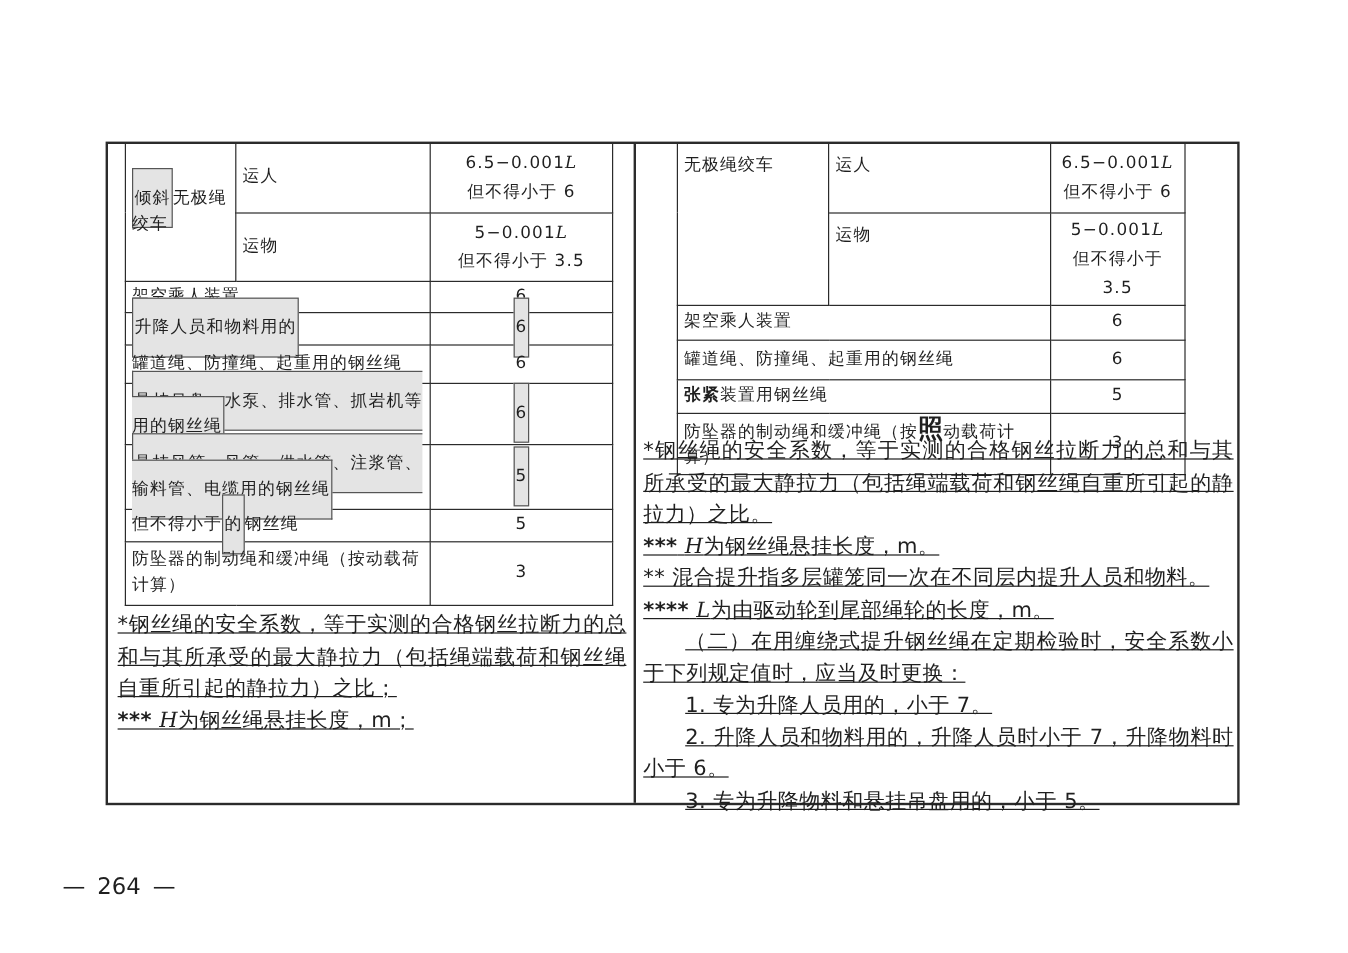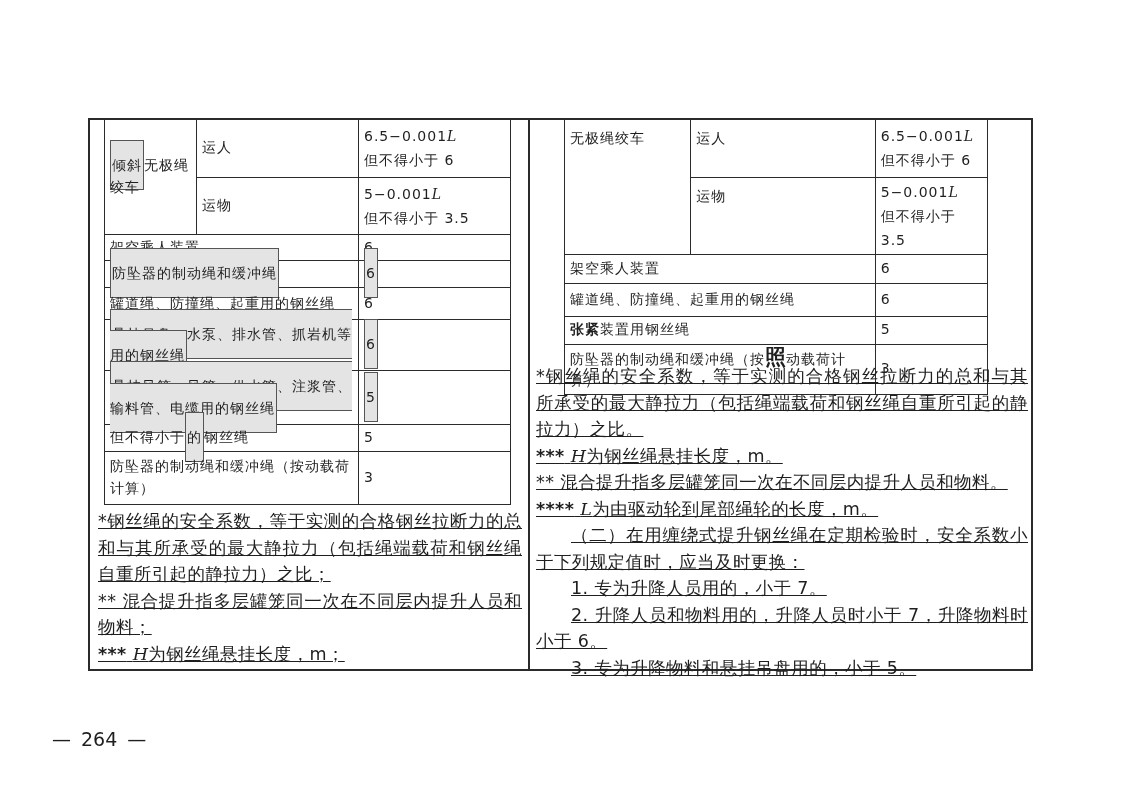--- a/index.html
+++ b/index.html
@@ -34,21 +34,21 @@
   .tbl-right{left:34px;width:424px;}
   .tbl td{
     border:1px solid #2b2b2b;
     padding:2px 5px;
     vertical-align:middle;
     letter-spacing:1px;
     line-height:1.55;
   }
   .tbl tr:first-child td{border-top:none;}
   .lbl{text-align:left;}
-  .val{text-align:left;letter-spacing:0.5px;margin-top:22px;}
+  .val{text-align:center;letter-spacing:0.5px;margin-top:22px;}
   .val .vline{line-height:24px;}
   .boxed{
     background:#e4e4e4;
     border:1px solid #555555;
     padding:16px 1px;
   }
   .var{
     font-family:"DejaVu Serif",serif;
     font-style:italic;
   }
@@ -106,21 +106,21 @@
           <td class="val">
             <div class="vline"><span>5−0.001</span><span class="var">L</span></div>
             <div class="vline">但不得小于 3.5</div>
           </td>
         </tr>
         <tr style="height:26px">
           <td class="lbl" colspan="2">架空乘人装置</td>
           <td class="val">6</td>
         </tr>
         <tr style="height:27px">
-          <td class="lbl" colspan="2"><span class="boxed">防坠器的制动绳和缓冲绳</span></td>
+          <td class="lbl" colspan="2"><span class="boxed">升降人员和物料用的</span></td>
           <td class="val"><span class="boxed">6</span></td>
         </tr>
         <tr style="height:32px">
           <td class="lbl" colspan="2">罐道绳、防撞绳、起重用的钢丝绳</td>
           <td class="val">6</td>
         </tr>
         <tr style="height:51px">
           <td class="lbl" colspan="2"><span class="boxed">悬挂吊盘、水泵、排水管、抓岩机等用的钢丝绳</span></td>
           <td class="val"><span class="boxed">6</span></td>
         </tr>
@@ -134,21 +134,20 @@
         </tr>
         <tr style="height:53px">
           <td class="lbl" colspan="2">防坠器的制动绳和缓冲绳（按动载荷计算）</td>
           <td class="val">3</td>
         </tr>
       </tbody>
         </table>
 
       <div class="notes notes-left">
         <p>*钢丝绳的安全系数，等于实测的合格钢丝拉断力的总和与其所承受的最大静拉力（包括绳端载荷和钢丝绳自重所引起的静拉力）之比；</p>
-        <p>** 混合提升指多层罐笼同一次在不同层内提升人员和物料；</p>
         <p><span class="bold">***</span> <span class="var">H</span><span>为钢丝绳悬挂长度，m；</span></p>
       </div>
     </div>
 
     <div class="col col-right">
       <table class="tbl tbl-right">
         <colgroup>
             <col style="width:126px">
             <col style="width:184px">
             <col style="width:112px">

